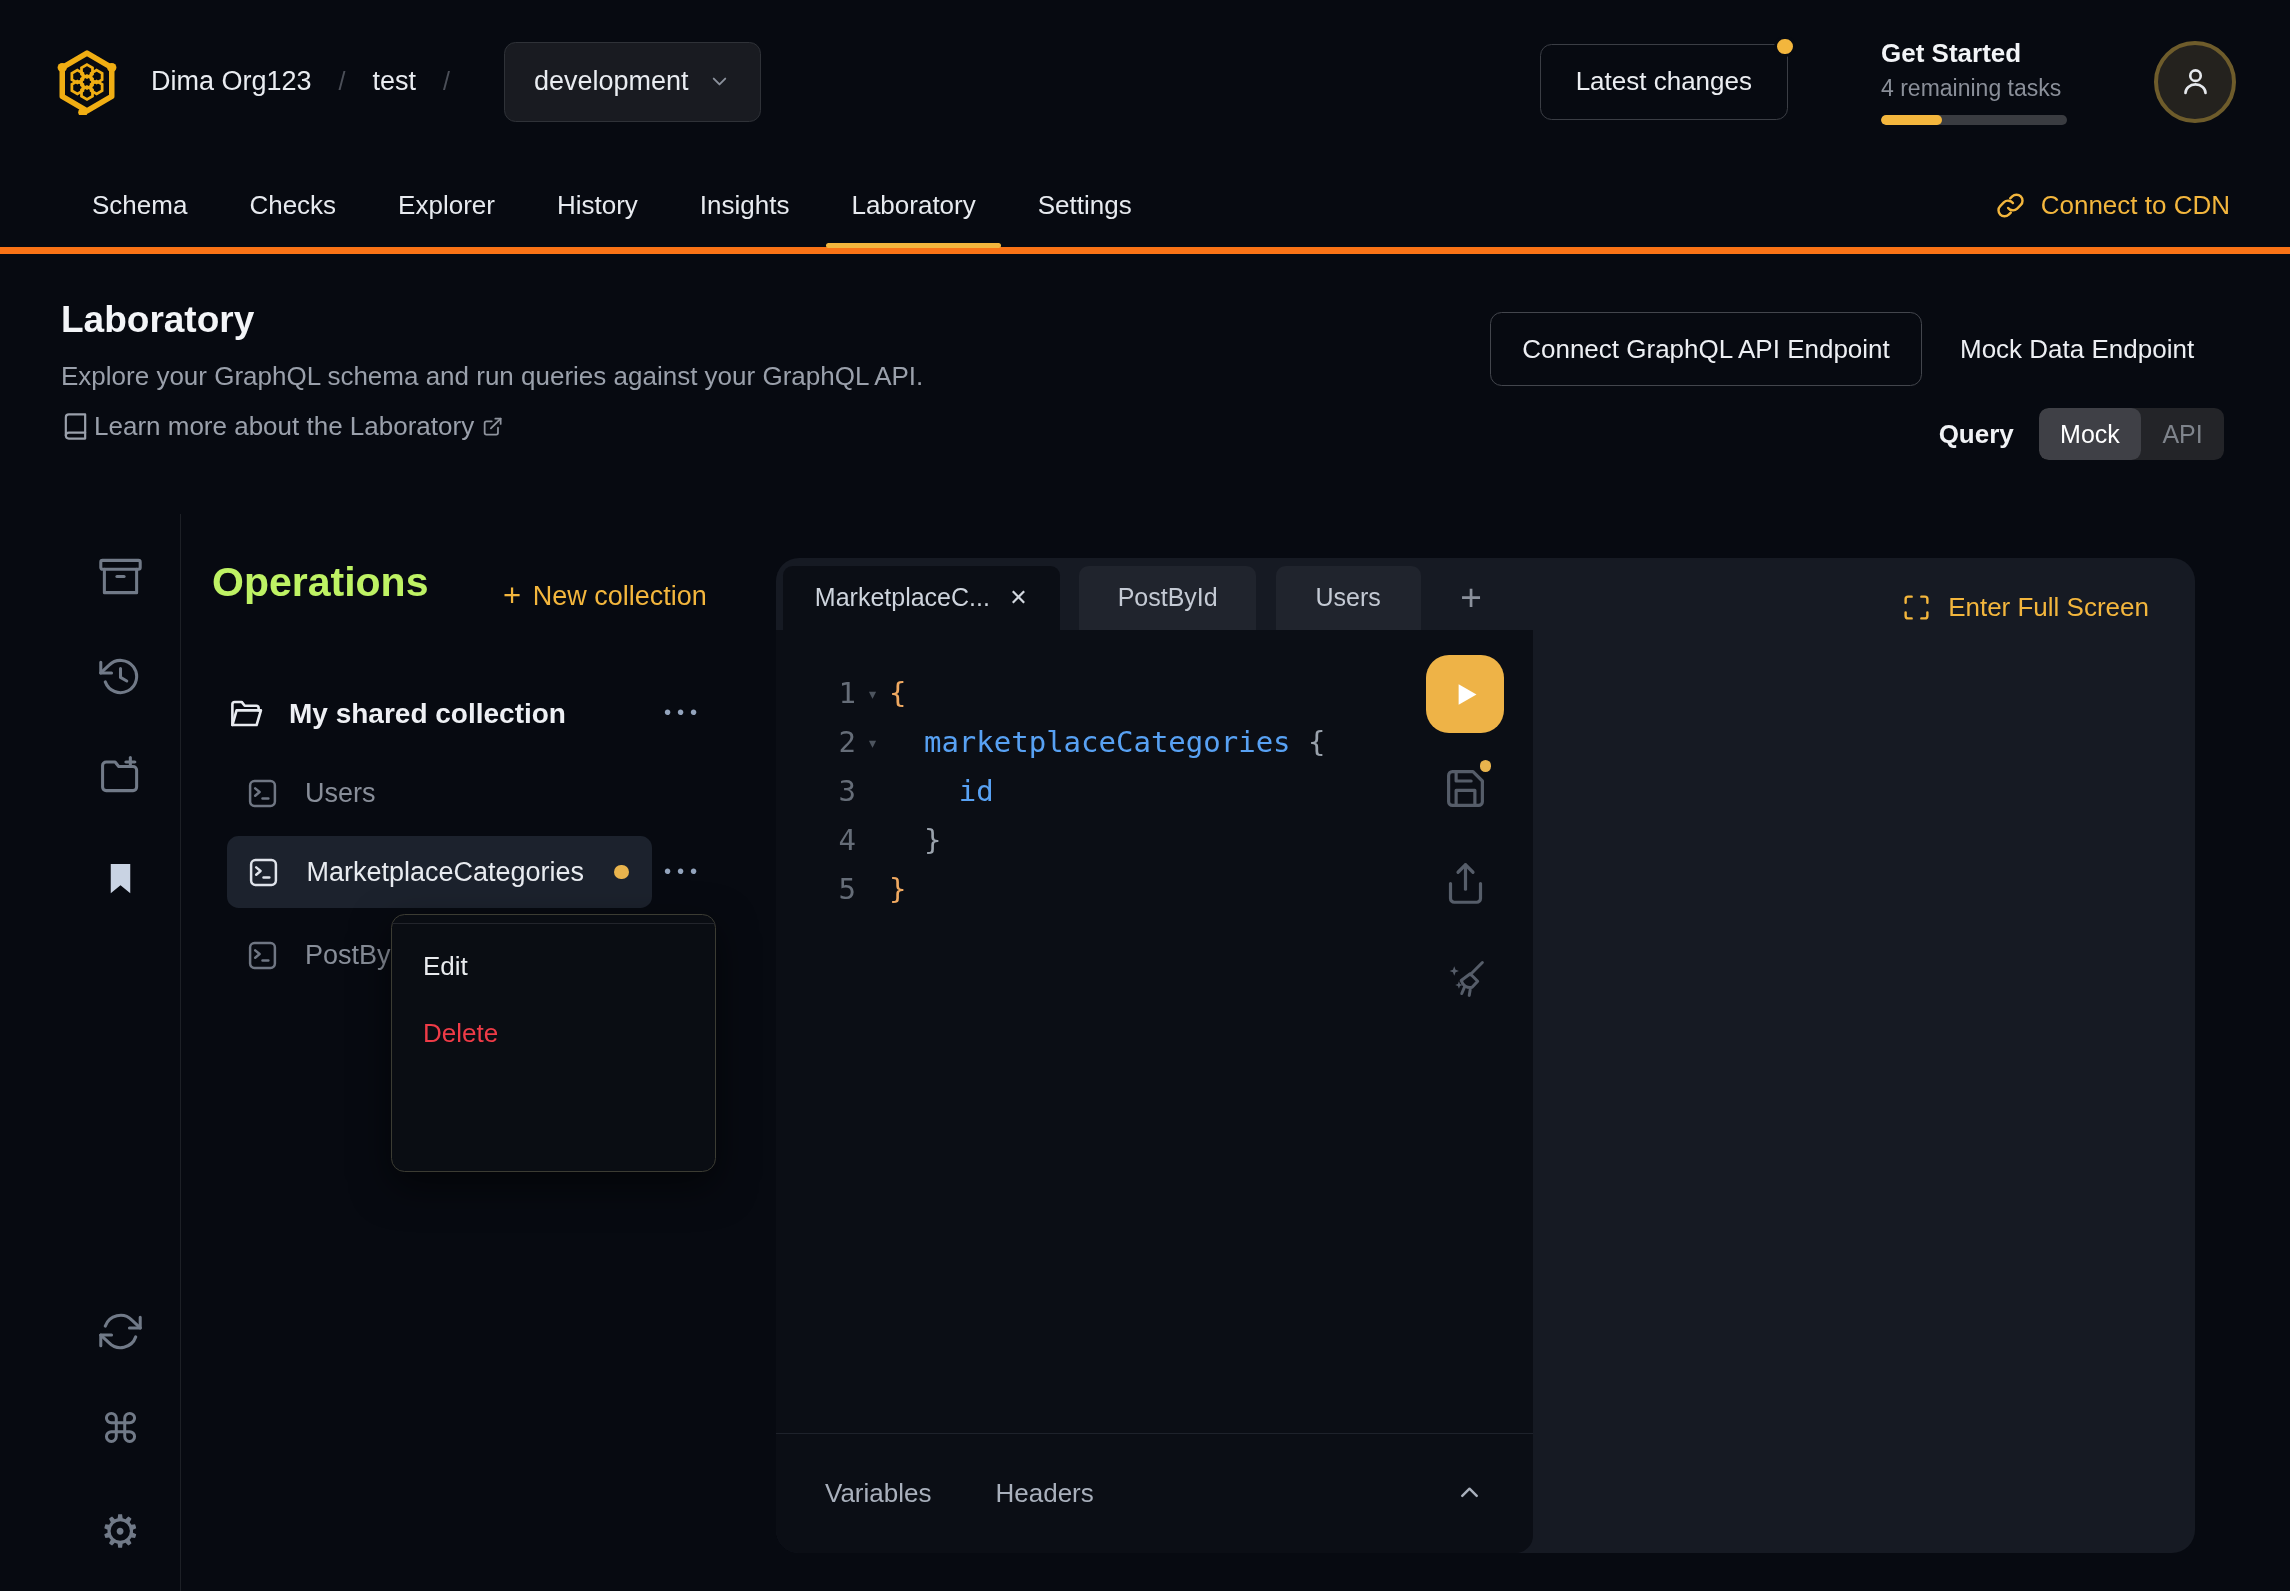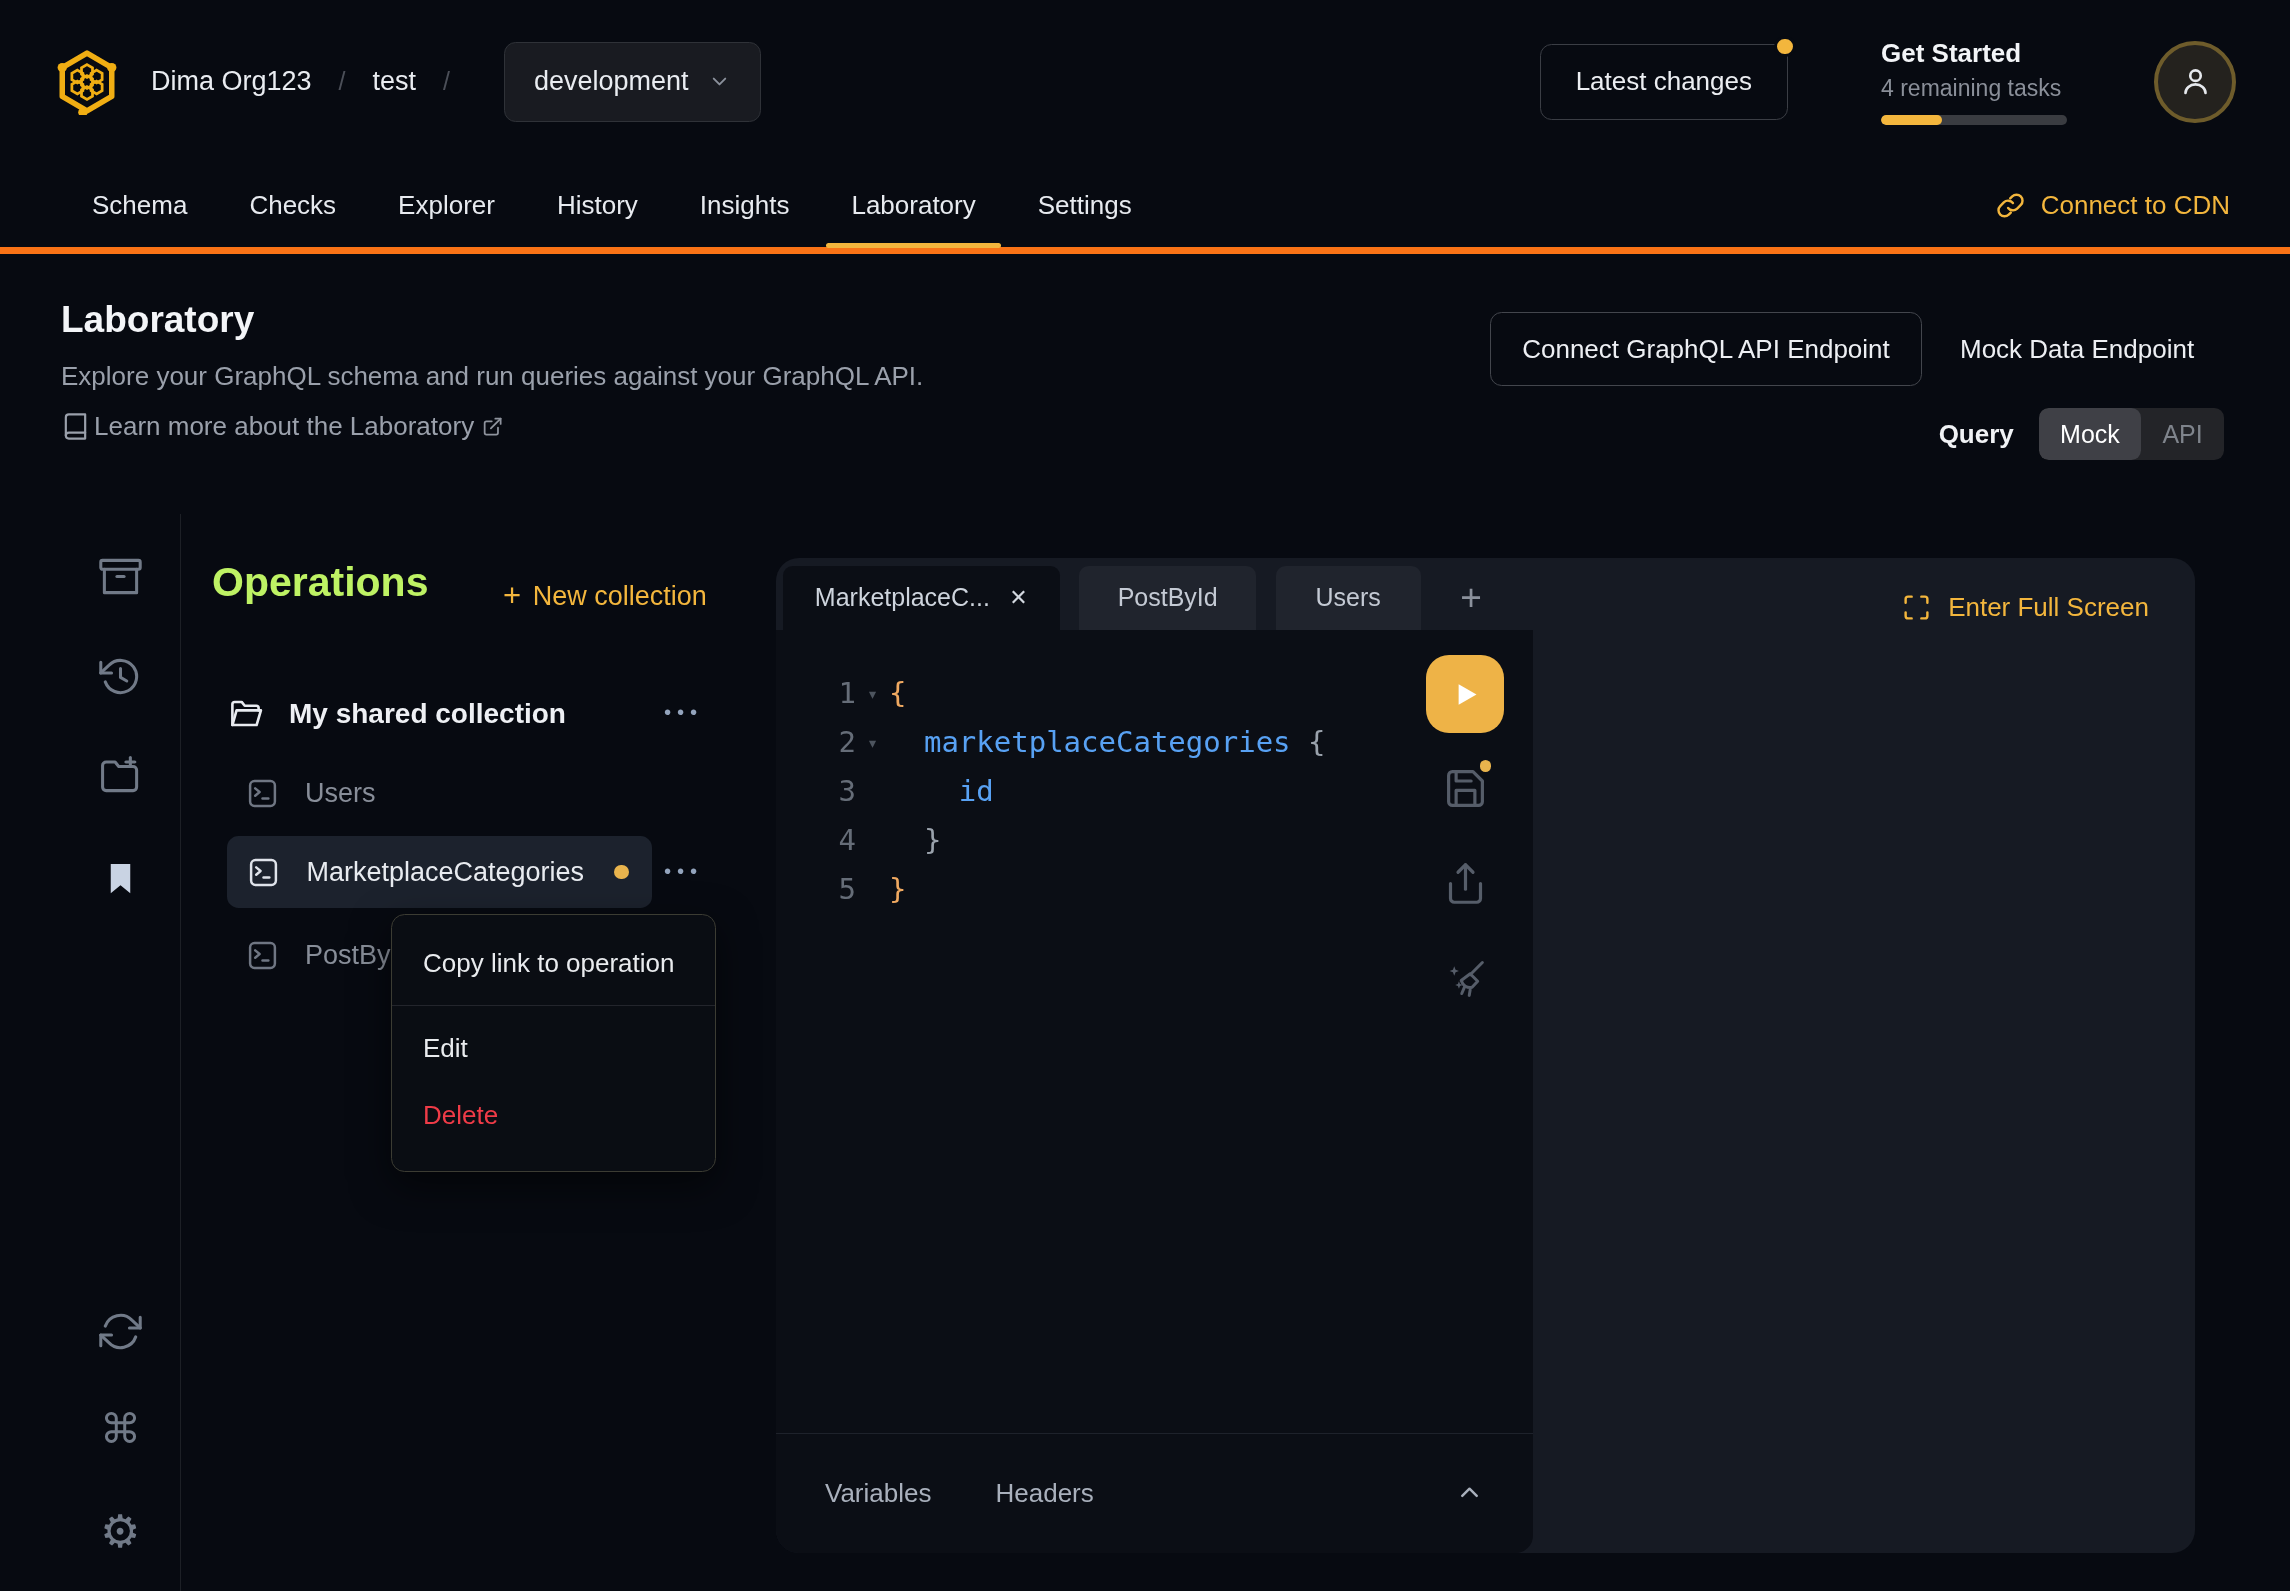--- a/index.html
+++ b/index.html
@@ -319,21 +319,20 @@
   <div class="oprow p">
     <svg class="tico" width="35" height="35" viewBox="0 0 24 24" fill="none" stroke="currentColor" stroke-width="1.7" stroke-linecap="round" stroke-linejoin="round">
       <rect x="3.5" y="3.5" width="17" height="17" rx="3"></rect>
         <polyline points="7 8.5 10 11 7 13.5"></polyline>
         <line x1="12" y1="15.5" x2="16" y2="15.5"></line>
     </svg>
     <span class="nm">PostById</span>
   </div>
 
   <div class="cmenu">
-    <div class="citem copy">Copy link to operation</div>
     <div class="cdivider"></div>
     <div class="citem edit">Edit</div>
     <div class="citem del">Delete</div>
   </div>
 
   <div class="panel">
 
     <div class="tabstrip">
       <div class="etab active">
         <span>MarketplaceC...</span>

